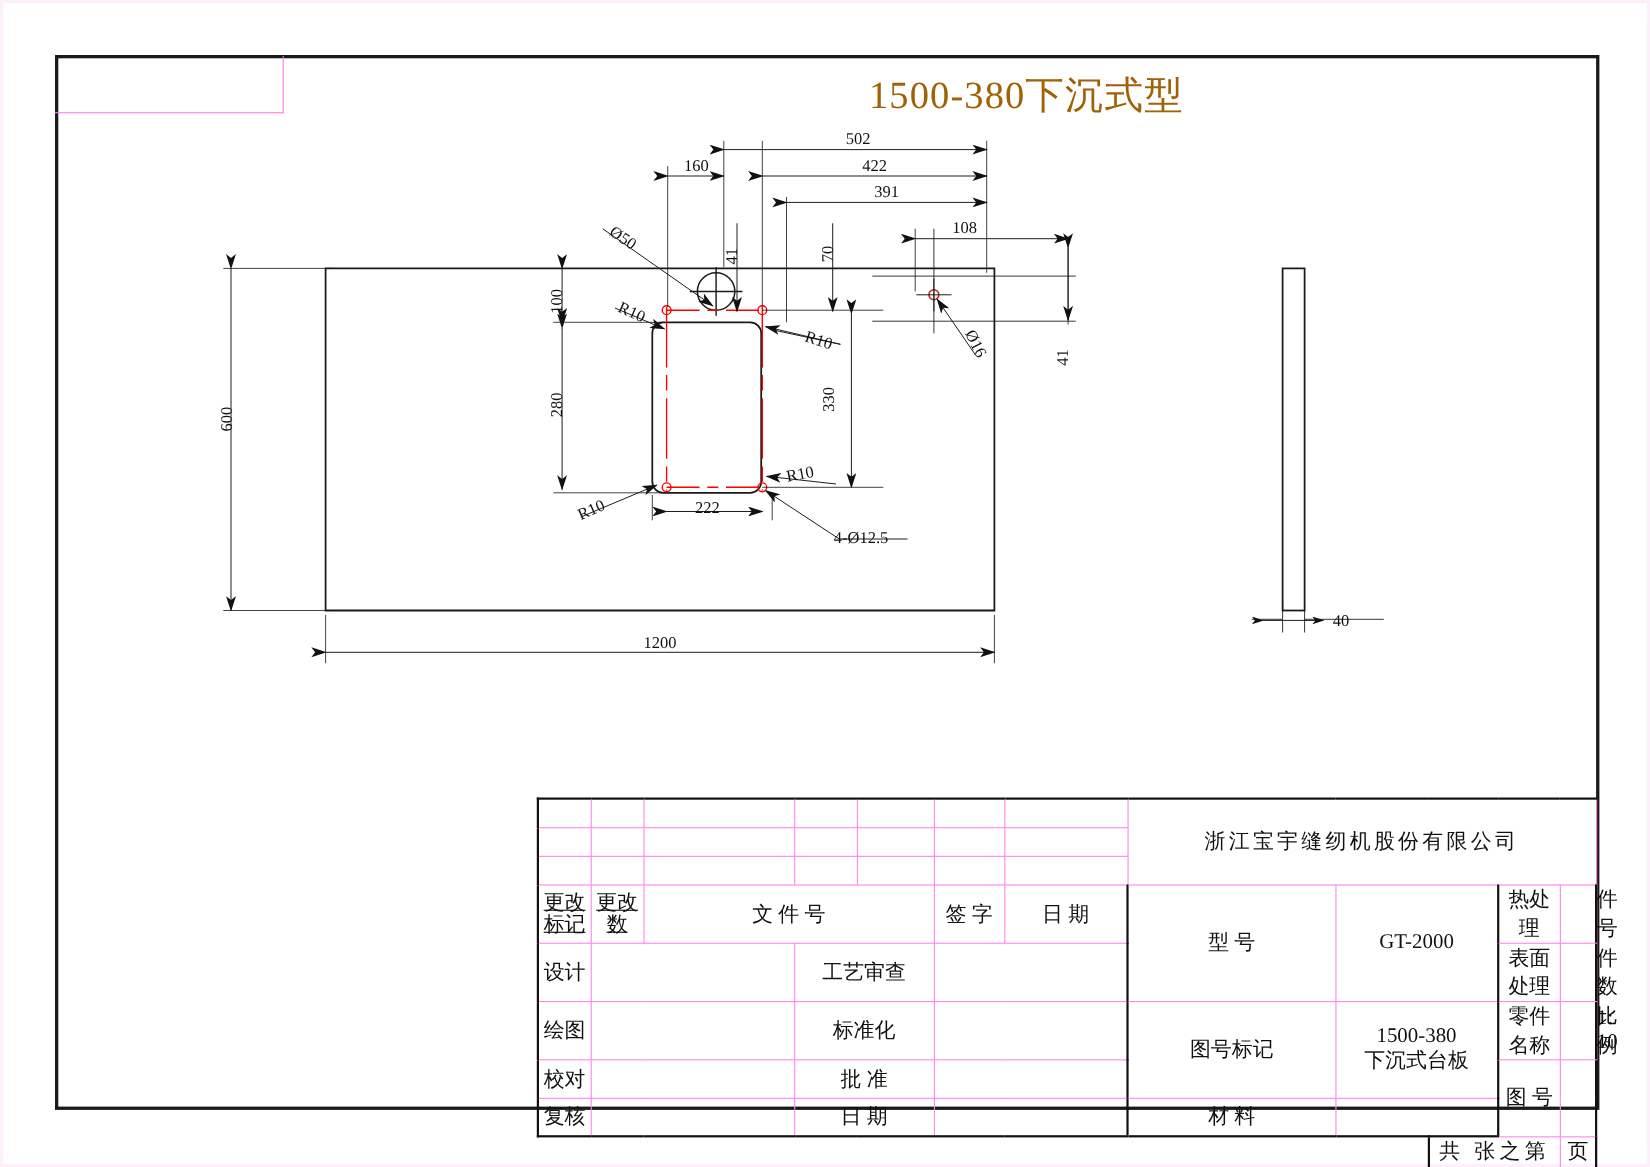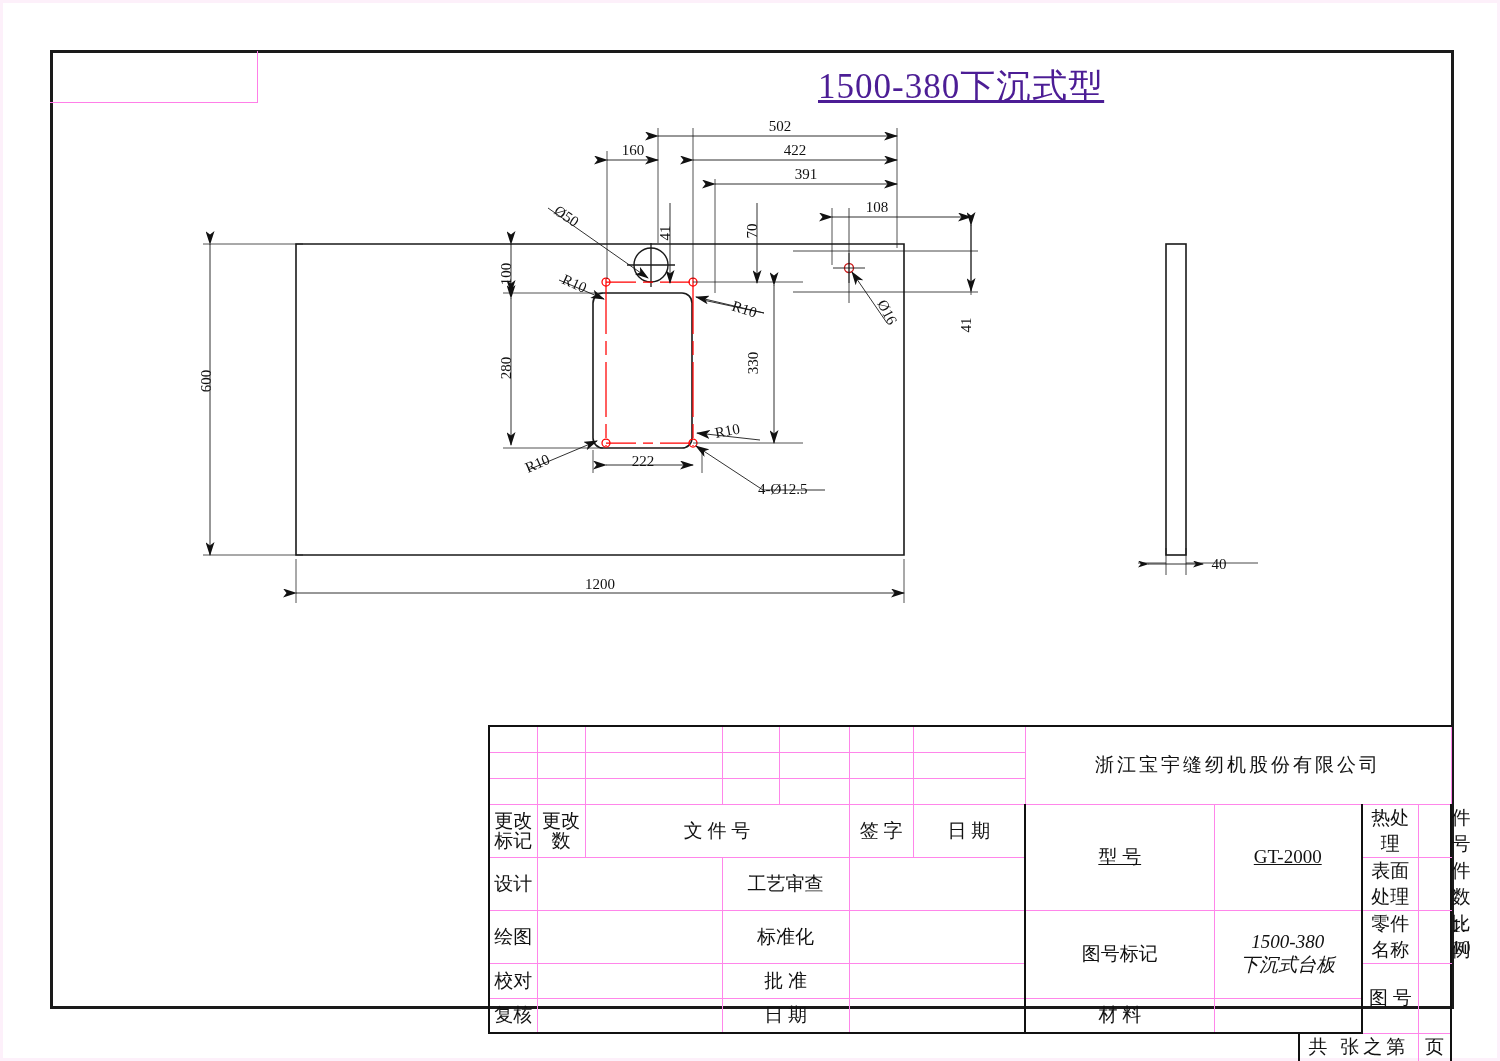--- a/index.html
+++ b/index.html
@@ -12,38 +12,38 @@
 
   
   #frame{position:absolute;left:47px;top:47px;width:1404px;height:959px;
          box-sizing:border-box;border:3px solid #1a1a1a;background:#fff;}
 
   
   #corner-box{position:absolute;left:47px;top:48px;width:208px;height:52px;
               box-sizing:border-box;border:1.4px solid #ff7fe8;border-top:none;border-left:none;}
 
   
-  #dwg-title{position:absolute;left:815px;top:60px;color:#4c1d95;
+  #dwg-title{position:absolute;left:787px;top:60px;color:#a16207;
              font-size:35px;letter-spacing:1px;white-space:nowrap;
-             font-family:"Liberation Serif","DejaVu Serif",serif;text-decoration:underline;}
+             font-family:"Liberation Serif","DejaVu Serif",serif;}
 
   
   #geom{position:absolute;left:0;top:0;width:1500px;height:1061px;}
 
   
   #tblock{position:absolute;left:485px;top:722px;width:777px;height:282px;}
   #tblock table{border-collapse:collapse;width:962px;height:282px;
                 table-layout:fixed;}
   #tblock td{border:1.1px solid #ff86ea;text-align:center;vertical-align:middle;
              font-size:19px;color:#111;padding:0;
              font-family:"Liberation Serif","DejaVu Serif",serif;}
-  td.hv{font-size:17px;line-height:1.05;}
-  td.big{font-size:28px;text-decoration:underline;}
+  td.hv{font-size:17px;line-height:1.05;text-decoration:underline;}
+  td.big{font-size:28px;}
   td.company{font-size:33px;letter-spacing:3px;border-bottom:1.1px solid #ff86ea;}
-  td.two{font-size:21px;line-height:1.2;font-style:italic;}
+  td.two{font-size:21px;line-height:1.2;}
   td.sp2{letter-spacing:4px;}
   
   .kL{border-left:2.2px solid #111 !important;}
   .kR{border-right:2.2px solid #111 !important;}
   .kT{border-top:2.2px solid #111 !important;}
   .kB{border-bottom:2.2px solid #111 !important;}
 
   .dimtxt{font-size:15px;fill:#111;font-family:"Liberation Serif","DejaVu Serif",serif;}
 </style>
 </head>

